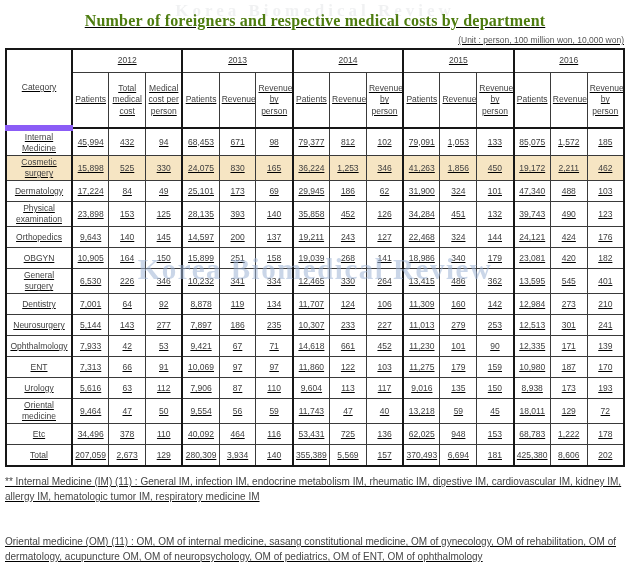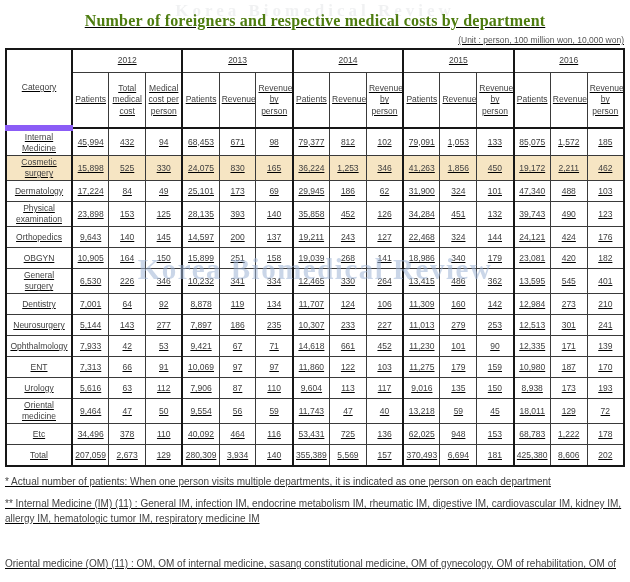--- a/index.html
+++ b/index.html
@@ -407,17 +407,16 @@
           <td class="yg">425,380</td>
           <td class="">8,606</td>
           <td class="">202</td>
         </tr>
       </tbody>
     </table>
 
   <div class="watermark-mid">Korea Biomedical Review</div>
 
   <div class="footnotes">
-    <p>* Actual number of patients: When one person visits multiple departments, it is indicated as one person on each department</p>
     <p>** Internal Medicine (IM) (11) : General IM, infection IM, endocrine metabolism IM, rheumatic IM, digestive IM, cardiovascular IM, kidney IM, allergy IM, hematologic tumor IM, respiratory medicine IM</p>
     <p class="spaced">Oriental medicine (OM) (11) : OM, OM of internal medicine, sasang constitutional medicine, OM of gynecology, OM of rehabilitation, OM of dermatology, acupuncture OM, OM of neuropsychology, OM of pediatrics, OM of ENT, OM of ophthalmology</p>
   </div>
 </div>
 
 </body></html>

